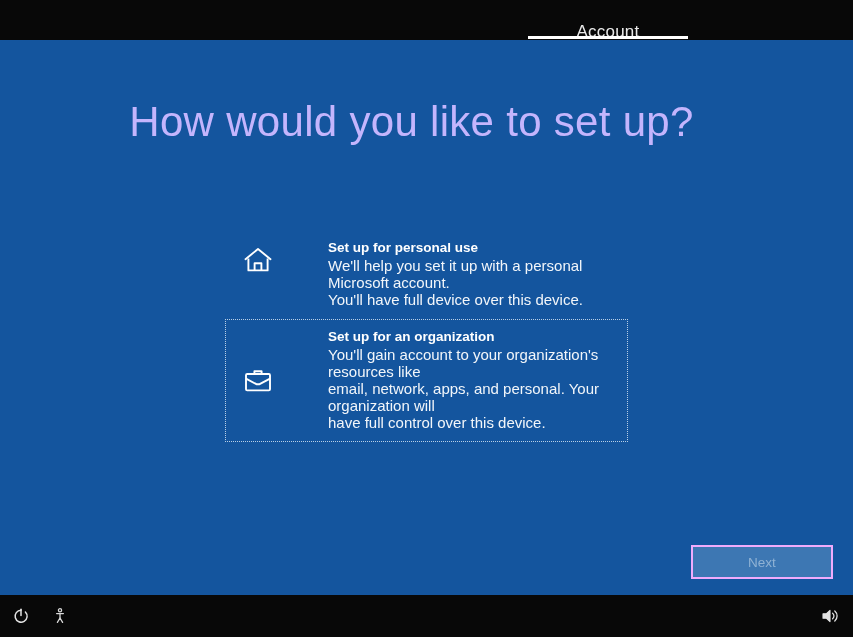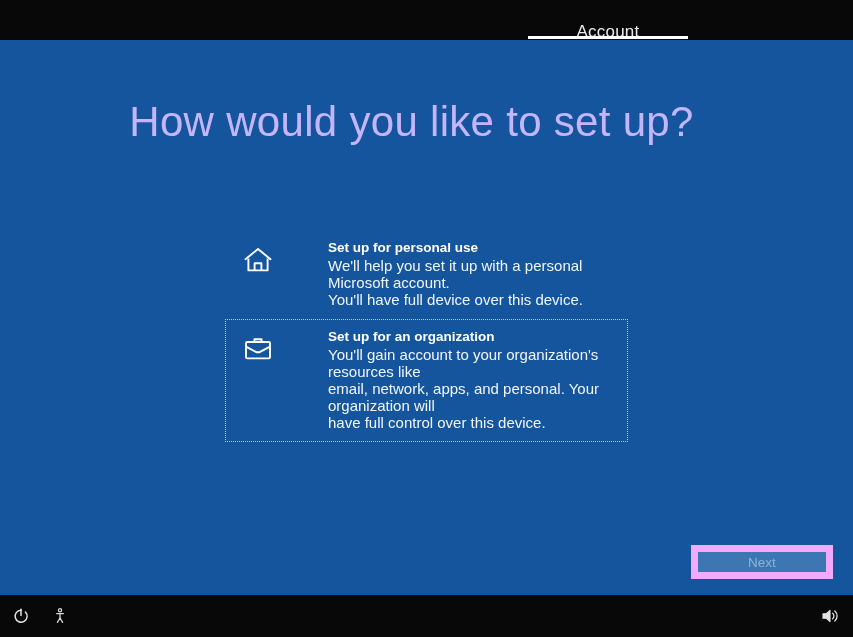--- a/index.html
+++ b/index.html
@@ -88,20 +88,21 @@
     position: relative;
     display: flex;
     align-items: flex-start;
     box-sizing: border-box;
     padding: 8px 10px 10px 10px;
     border: 1px dotted transparent;
     gap: 44px;
   }
   .option.focused {
     border: 1px dotted #b9cfe6;
+    align-items: center;
   }
 
   .option-icon {
     flex: 0 0 auto;
     width: 44px;
     height: 38px;
     display: flex;
     align-items: center;
     justify-content: center;
     margin-top: 2px;
@@ -125,21 +126,21 @@
   }
 
   
   #next-button {
     position: absolute;
     left: 691px;
     top: 505px;
     width: 142px;
     height: 34px;
     background: #3d77b3;
-    border: 7px solid #f0abfc;
+    border: 2px solid #f0abfc;
     display: flex;
     align-items: center;
     justify-content: center;
     box-sizing: border-box;
   }
   #next-label {
     color: #8fb2d4;
     font-size: 13.5px;
   }
 

